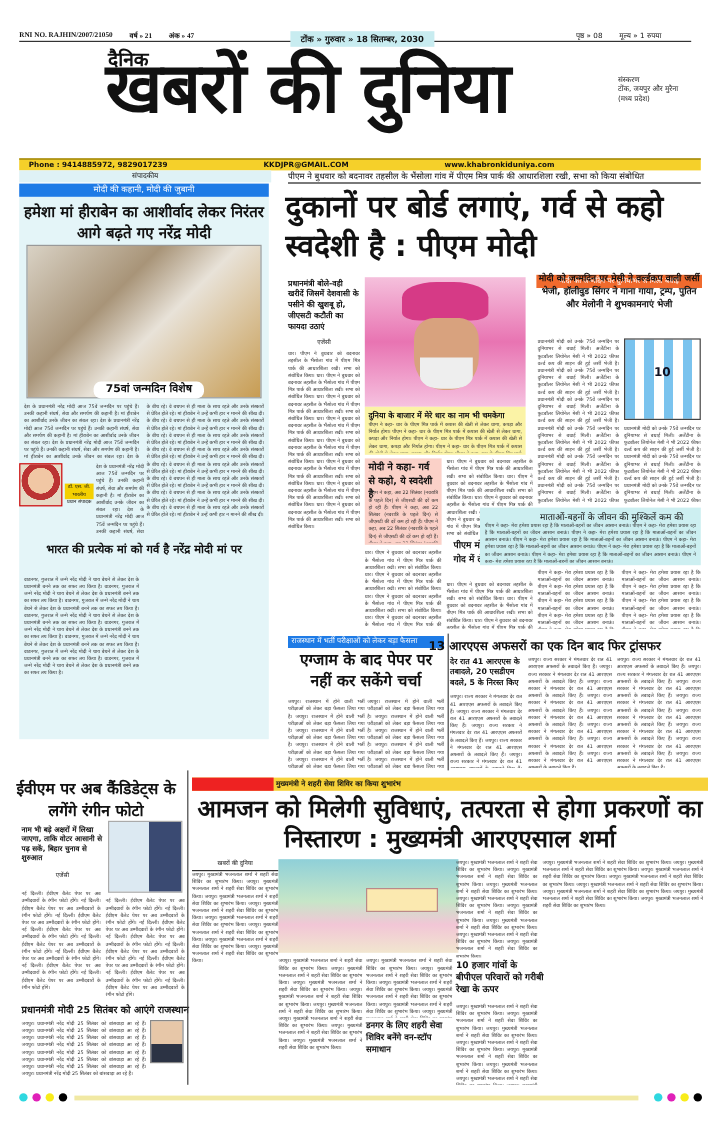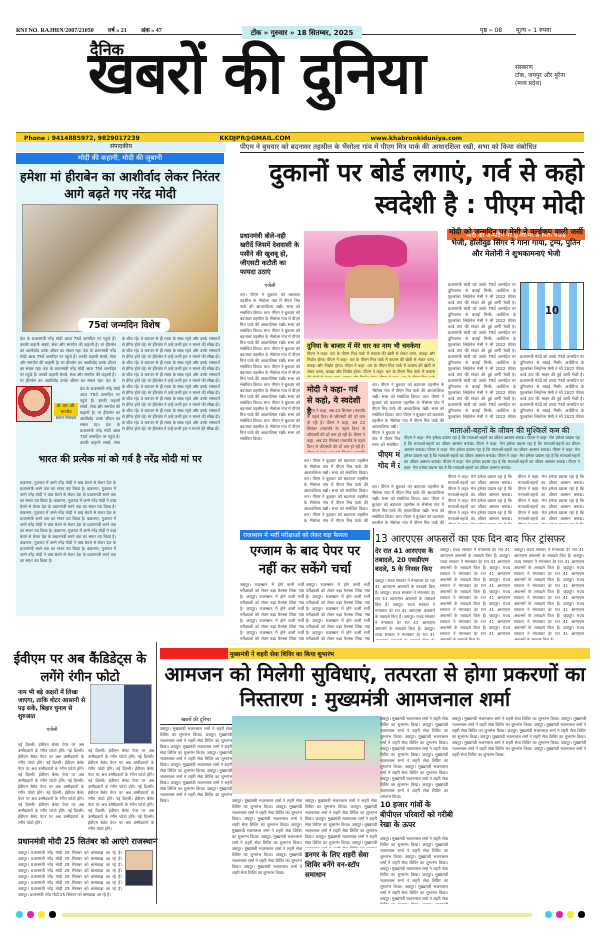--- a/index.html
+++ b/index.html
@@ -20,41 +20,41 @@
   .left-head { left: 20px; top: 168px; width: 200px; font-size: 12.5px; font-weight: bold; text-align: center; line-height: 17px; }
   .photo1 { left: 22px; top: 204px; width: 196px; height: 128px; background: linear-gradient(135deg,#d9d2c5 0%,#a89478 35%,#e8e2d8 55%,#c79c52 100%); border: 1px solid #999; }
   .photo1-label { left: 78px; top: 318px; width: 92px; height: 14px; background: #fff; border-radius: 6px; font-size: 9px; font-weight: bold; text-align: center; line-height: 14px; }
   .body-text { font-size: 4px; line-height: 6px; color: #333; overflow: hidden; text-align: justify; }
   .author-photo { left: 16px; top: 386px; width: 36px; height: 36px; background: radial-gradient(circle at 50% 40%, #f1c7a4 0 40%, #b33 41% 60%, #e7d9c4 61%); border: 1px solid #c00; }
   .author-tag { left: 54px; top: 403px; width: 24px; height: 13px; background: #f4d000; font-size: 4px; text-align: center; line-height: 6px; }
   .subhead { font-weight: bold; line-height: 1.25; }
   .sub-left { left: 22px; top: 453px; width: 196px; font-size: 9.5px; text-align: center; }
   .divider-v { width: 1px; background: #444; }
   .sub-strap { left: 240px; top: 142px; width: 344px; font-size: 7px; border-bottom: 1px solid #222; height: 11px; line-height: 11px; }
-  .main-head { left: 238px; top: 157px; width: 346px; font-size: 25px; font-weight: bold; text-align: right; line-height: 32px; }
+  .main-head { left: 238px; top: 157px; width: 346px; font-size: 25px; font-weight: bold; text-align: left; line-height: 32px; }
   .side-quote { left: 240px; top: 232px; width: 60px; font-size: 6.5px; font-weight: bold; line-height: 9px; }
   .agency { font-size: 5px; text-align: center; }
   .photo-modi { left: 304px; top: 231px; width: 134px; height: 108px; background: linear-gradient(180deg,#f5c0dc 0%,#e874b2 50%,#f6c2e0 100%); }
   .turban { left: 335px; top: 235px; width: 72px; height: 32px; background: #d63a86; border-radius: 40% 40% 20% 20%; }
   .face { left: 345px; top: 265px; width: 54px; height: 60px; background: #d8a27e; border-radius: 30% 30% 45% 45%; }
   .beard { left: 350px; top: 298px; width: 44px; height: 26px; background: #eee; border-radius: 0 0 40% 40%; }
   .yellow-caption { left: 304px; top: 339px; width: 134px; height: 40px; background: #fbf3a6; }
   .yc-title { left: 307px; top: 341px; font-size: 6.5px; font-weight: bold; color: #111; }
   .pink-box { left: 304px; top: 382px; width: 64px; height: 72px; background: #fbd1c8; }
   .pink-title { left: 307px; top: 384px; width: 58px; font-size: 8px; font-weight: bold; line-height: 11px; }
   .orange-kicker { left: 447px; top: 229px; width: 138px; height: 11px; background: #f06a2d; color: #fff; font-size: 6px; text-align: center; line-height: 11px; }
   .right-head { left: 448px; top: 226px; width: 136px; font-size: 7.5px; font-weight: bold; line-height: 11px; text-align: center; }
   .jersey { left: 520px; top: 282px; width: 64px; height: 68px; background: repeating-linear-gradient(90deg,#7ac3ee 0 8px,#fff 8px 16px); border: 1px solid #444; }
   .jersey-num { left: 545px; top: 305px; font-size: 10px; font-weight: bold; color: #112; }
   .teal-box { left: 400px; top: 423px; width: 184px; height: 48px; background: #cdeff1; }
   .teal-title { left: 450px; top: 425px; font-size: 7.5px; font-weight: normal; }
   .sub-kid { left: 378px; top: 449px; width: 70px; font-size: 7.5px; font-weight: bold; line-height: 11px; }
   .blue-strap2 { left: 240px; top: 530px; width: 130px; height: 10px; background: #1e7be6; color: #fff; font-size: 6px; line-height: 10px; padding-left: 3px; }
   .exam-head { left: 240px; top: 542px; width: 130px; font-size: 13px; font-weight: bold; text-align: center; line-height: 18px; }
-  .transfer-head { left: 375px; top: 531px; width: 210px; font-size: 10px; font-weight: normal; }
+  .transfer-head { left: 357px; top: 531px; width: 210px; font-size: 10px; font-weight: bold; }
   .transfer-sub { left: 375px; top: 547px; width: 60px; font-size: 6.5px; font-weight: bold; line-height: 9px; }
   .evm-head { left: 10px; top: 650px; width: 140px; font-size: 13px; font-weight: bold; text-align: center; line-height: 18px; }
   .evm-sub { left: 18px; top: 688px; width: 68px; font-size: 6px; font-weight: bold; line-height: 8px; }
   .evm-img { left: 90px; top: 684px; width: 62px; height: 60px; background: linear-gradient(90deg,#dce9f2 0 55%,#3a4a72 55% 100%); border: 1px solid #aaa; }
   .pm-raj { left: 18px; top: 837px; width: 140px; font-size: 8px; font-weight: bold; }
   .pm-photo { left: 125px; top: 850px; width: 28px; height: 36px; background: linear-gradient(180deg,#e7c7a8 0 55%,#2c3344 55%); border: 1px solid #888; }
   .cm-strap { left: 160px; top: 648px; width: 430px; height: 11px; background: #f7d23a; font-size: 6px; line-height: 11px; padding-left: 70px; font-weight: bold; }
   .cm-strap-red { left: 160px; top: 648px; width: 68px; height: 11px; background: #e22; }
   .cm-head { left: 160px; top: 662px; width: 430px; font-size: 20px; font-weight: bold; text-align: center; line-height: 25px; }
   .byline { left: 160px; top: 716px; width: 72px; font-size: 5px; border-bottom: 1px solid #333; text-align: center; padding-bottom: 2px; }
@@ -70,21 +70,21 @@
 </style>
 </head>
 <body>
 
 <div class="abs topline">
   <span>RNI NO. RAJHIN/2007/21050</span>
   <span>वर्ष » 21</span>
   <span>अंक » 47</span>
 </div>
 <div class="abs rule-top"></div>
-<div class="abs date-box">टोंक » गुरुवार » 18 सितम्बर, 2025</div>
+<div class="abs date-box">टोंक » गुरुवार » 18 सितम्बर, 2030</div>
 <div class="abs right-meta">
   <span>पृष्ठ » 08</span>
   <span>मूल्य » 1 रुपया</span>
 </div>
 <div class="abs dainik">दैनिक</div>
 <div class="abs masthead">खबरों की दुनिया</div>
 <div class="abs edition">
   <div>संस्करण</div>
   <div style="width:60px">टोंक, जयपुर और मुरैना (मध्य प्रदेश)</div>
 </div>
@@ -161,21 +161,21 @@
 <div class="abs evm-img"></div>
 <div class="abs body-text" style="left:18px;top:742px;width:66px;height:90px">नई दिल्ली। ईवीएम बैलेट पेपर पर अब उम्मीदवारों के रंगीन फोटो होंगे। नई दिल्ली। ईवीएम बैलेट पेपर पर अब उम्मीदवारों के रंगीन फोटो होंगे। नई दिल्ली। ईवीएम बैलेट पेपर पर अब उम्मीदवारों के रंगीन फोटो होंगे। नई दिल्ली। ईवीएम बैलेट पेपर पर अब उम्मीदवारों के रंगीन फोटो होंगे। नई दिल्ली। ईवीएम बैलेट पेपर पर अब उम्मीदवारों के रंगीन फोटो होंगे। नई दिल्ली। ईवीएम बैलेट पेपर पर अब उम्मीदवारों के रंगीन फोटो होंगे। नई दिल्ली। ईवीएम बैलेट पेपर पर अब उम्मीदवारों के रंगीन फोटो होंगे। नई दिल्ली। ईवीएम बैलेट पेपर पर अब उम्मीदवारों के रंगीन फोटो होंगे। </div>
 <div class="abs body-text" style="left:88px;top:748px;width:66px;height:84px">नई दिल्ली। ईवीएम बैलेट पेपर पर अब उम्मीदवारों के रंगीन फोटो होंगे। नई दिल्ली। ईवीएम बैलेट पेपर पर अब उम्मीदवारों के रंगीन फोटो होंगे। नई दिल्ली। ईवीएम बैलेट पेपर पर अब उम्मीदवारों के रंगीन फोटो होंगे। नई दिल्ली। ईवीएम बैलेट पेपर पर अब उम्मीदवारों के रंगीन फोटो होंगे। नई दिल्ली। ईवीएम बैलेट पेपर पर अब उम्मीदवारों के रंगीन फोटो होंगे। नई दिल्ली। ईवीएम बैलेट पेपर पर अब उम्मीदवारों के रंगीन फोटो होंगे। नई दिल्ली। ईवीएम बैलेट पेपर पर अब उम्मीदवारों के रंगीन फोटो होंगे। नई दिल्ली। ईवीएम बैलेट पेपर पर अब उम्मीदवारों के रंगीन फोटो होंगे। </div>
 <div class="abs pm-raj subhead">प्रधानमंत्री मोदी 25 सितंबर को आएंगे राजस्थान</div>
 <div class="abs body-text" style="left:18px;top:850px;width:104px;height:54px">जयपुर। प्रधानमंत्री नरेंद्र मोदी 25 सितंबर को बांसवाड़ा आ रहे हैं। जयपुर। प्रधानमंत्री नरेंद्र मोदी 25 सितंबर को बांसवाड़ा आ रहे हैं। जयपुर। प्रधानमंत्री नरेंद्र मोदी 25 सितंबर को बांसवाड़ा आ रहे हैं। जयपुर। प्रधानमंत्री नरेंद्र मोदी 25 सितंबर को बांसवाड़ा आ रहे हैं। जयपुर। प्रधानमंत्री नरेंद्र मोदी 25 सितंबर को बांसवाड़ा आ रहे हैं। जयपुर। प्रधानमंत्री नरेंद्र मोदी 25 सितंबर को बांसवाड़ा आ रहे हैं। जयपुर। प्रधानमंत्री नरेंद्र मोदी 25 सितंबर को बांसवाड़ा आ रहे हैं। जयपुर। प्रधानमंत्री नरेंद्र मोदी 25 सितंबर को बांसवाड़ा आ रहे हैं। </div>
 <div class="abs pm-photo"></div>
 <div class="abs divider-v" style="left:156px;top:642px;height:262px"></div>
 
 <div class="abs cm-strap">मुख्यमंत्री ने शहरी सेवा शिविर का किया शुभारंभ</div>
 <div class="abs cm-strap-red"></div>
-<div class="abs cm-head">आमजन को मिलेगी सुविधाएं, तत्परता से होगा प्रकरणों का निस्तारण : मुख्यमंत्री आमजनाल शर्मा</div>
+<div class="abs cm-head">आमजन को मिलेगी सुविधाएं, तत्परता से होगा प्रकरणों का निस्तारण : मुख्यमंत्री आरएएसाल शर्मा</div>
 <div class="abs byline">खबरों की दुनिया</div>
 <div class="abs body-text" style="left:160px;top:726px;width:72px;height:140px">जयपुर। मुख्यमंत्री भजनलाल शर्मा ने शहरी सेवा शिविर का शुभारंभ किया। जयपुर। मुख्यमंत्री भजनलाल शर्मा ने शहरी सेवा शिविर का शुभारंभ किया। जयपुर। मुख्यमंत्री भजनलाल शर्मा ने शहरी सेवा शिविर का शुभारंभ किया। जयपुर। मुख्यमंत्री भजनलाल शर्मा ने शहरी सेवा शिविर का शुभारंभ किया। जयपुर। मुख्यमंत्री भजनलाल शर्मा ने शहरी सेवा शिविर का शुभारंभ किया। जयपुर। मुख्यमंत्री भजनलाल शर्मा ने शहरी सेवा शिविर का शुभारंभ किया। जयपुर। मुख्यमंत्री भजनलाल शर्मा ने शहरी सेवा शिविर का शुभारंभ किया। जयपुर। मुख्यमंत्री भजनलाल शर्मा ने शहरी सेवा शिविर का शुभारंभ किया। </div>
 <div class="abs cm-photo"></div>
 <div class="abs cheque"></div>
 <div class="abs body-text" style="left:380px;top:716px;width:68px;height:82px">जयपुर। मुख्यमंत्री भजनलाल शर्मा ने शहरी सेवा शिविर का शुभारंभ किया। जयपुर। मुख्यमंत्री भजनलाल शर्मा ने शहरी सेवा शिविर का शुभारंभ किया। जयपुर। मुख्यमंत्री भजनलाल शर्मा ने शहरी सेवा शिविर का शुभारंभ किया। जयपुर। मुख्यमंत्री भजनलाल शर्मा ने शहरी सेवा शिविर का शुभारंभ किया। जयपुर। मुख्यमंत्री भजनलाल शर्मा ने शहरी सेवा शिविर का शुभारंभ किया। जयपुर। मुख्यमंत्री भजनलाल शर्मा ने शहरी सेवा शिविर का शुभारंभ किया। जयपुर। मुख्यमंत्री भजनलाल शर्मा ने शहरी सेवा शिविर का शुभारंभ किया। जयपुर। मुख्यमंत्री भजनलाल शर्मा ने शहरी सेवा शिविर का शुभारंभ किया। </div>
 <div class="abs body-text" style="left:452px;top:716px;width:134px;height:190px">जयपुर। मुख्यमंत्री भजनलाल शर्मा ने शहरी सेवा शिविर का शुभारंभ किया। जयपुर। मुख्यमंत्री भजनलाल शर्मा ने शहरी सेवा शिविर का शुभारंभ किया। जयपुर। मुख्यमंत्री भजनलाल शर्मा ने शहरी सेवा शिविर का शुभारंभ किया। जयपुर। मुख्यमंत्री भजनलाल शर्मा ने शहरी सेवा शिविर का शुभारंभ किया। जयपुर। मुख्यमंत्री भजनलाल शर्मा ने शहरी सेवा शिविर का शुभारंभ किया। जयपुर। मुख्यमंत्री भजनलाल शर्मा ने शहरी सेवा शिविर का शुभारंभ किया। जयपुर। मुख्यमंत्री भजनलाल शर्मा ने शहरी सेवा शिविर का शुभारंभ किया। जयपुर। मुख्यमंत्री भजनलाल शर्मा ने शहरी सेवा शिविर का शुभारंभ किया। </div>
 <div class="abs body-text" style="left:232px;top:798px;width:70px;height:106px">जयपुर। मुख्यमंत्री भजनलाल शर्मा ने शहरी सेवा शिविर का शुभारंभ किया। जयपुर। मुख्यमंत्री भजनलाल शर्मा ने शहरी सेवा शिविर का शुभारंभ किया। जयपुर। मुख्यमंत्री भजनलाल शर्मा ने शहरी सेवा शिविर का शुभारंभ किया। जयपुर। मुख्यमंत्री भजनलाल शर्मा ने शहरी सेवा शिविर का शुभारंभ किया। जयपुर। मुख्यमंत्री भजनलाल शर्मा ने शहरी सेवा शिविर का शुभारंभ किया। जयपुर। मुख्यमंत्री भजनलाल शर्मा ने शहरी सेवा शिविर का शुभारंभ किया। जयपुर। मुख्यमंत्री भजनलाल शर्मा ने शहरी सेवा शिविर का शुभारंभ किया। जयपुर। मुख्यमंत्री भजनलाल शर्मा ने शहरी सेवा शिविर का शुभारंभ किया। </div>
 <div class="abs body-text" style="left:305px;top:798px;width:72px;height:50px">जयपुर। मुख्यमंत्री भजनलाल शर्मा ने शहरी सेवा शिविर का शुभारंभ किया। जयपुर। मुख्यमंत्री भजनलाल शर्मा ने शहरी सेवा शिविर का शुभारंभ किया। जयपुर। मुख्यमंत्री भजनलाल शर्मा ने शहरी सेवा शिविर का शुभारंभ किया। जयपुर। मुख्यमंत्री भजनलाल शर्मा ने शहरी सेवा शिविर का शुभारंभ किया। जयपुर। मुख्यमंत्री भजनलाल शर्मा ने शहरी सेवा शिविर का शुभारंभ किया। जयपुर। मुख्यमंत्री भजनलाल शर्मा ने शहरी सेवा शिविर का शुभारंभ किया। जयपुर। मुख्यमंत्री भजनलाल शर्मा ने शहरी सेवा शिविर का शुभारंभ किया। जयपुर। मुख्यमंत्री भजनलाल शर्मा ने शहरी सेवा शिविर का शुभारंभ किया। </div>
 <div class="abs sub-onestop subhead">डनगर के लिए शहरी सेवा शिविर बनेंगे वन-स्टॉप समाधान</div>
 <div class="abs sub-pm-history subhead"></div>

